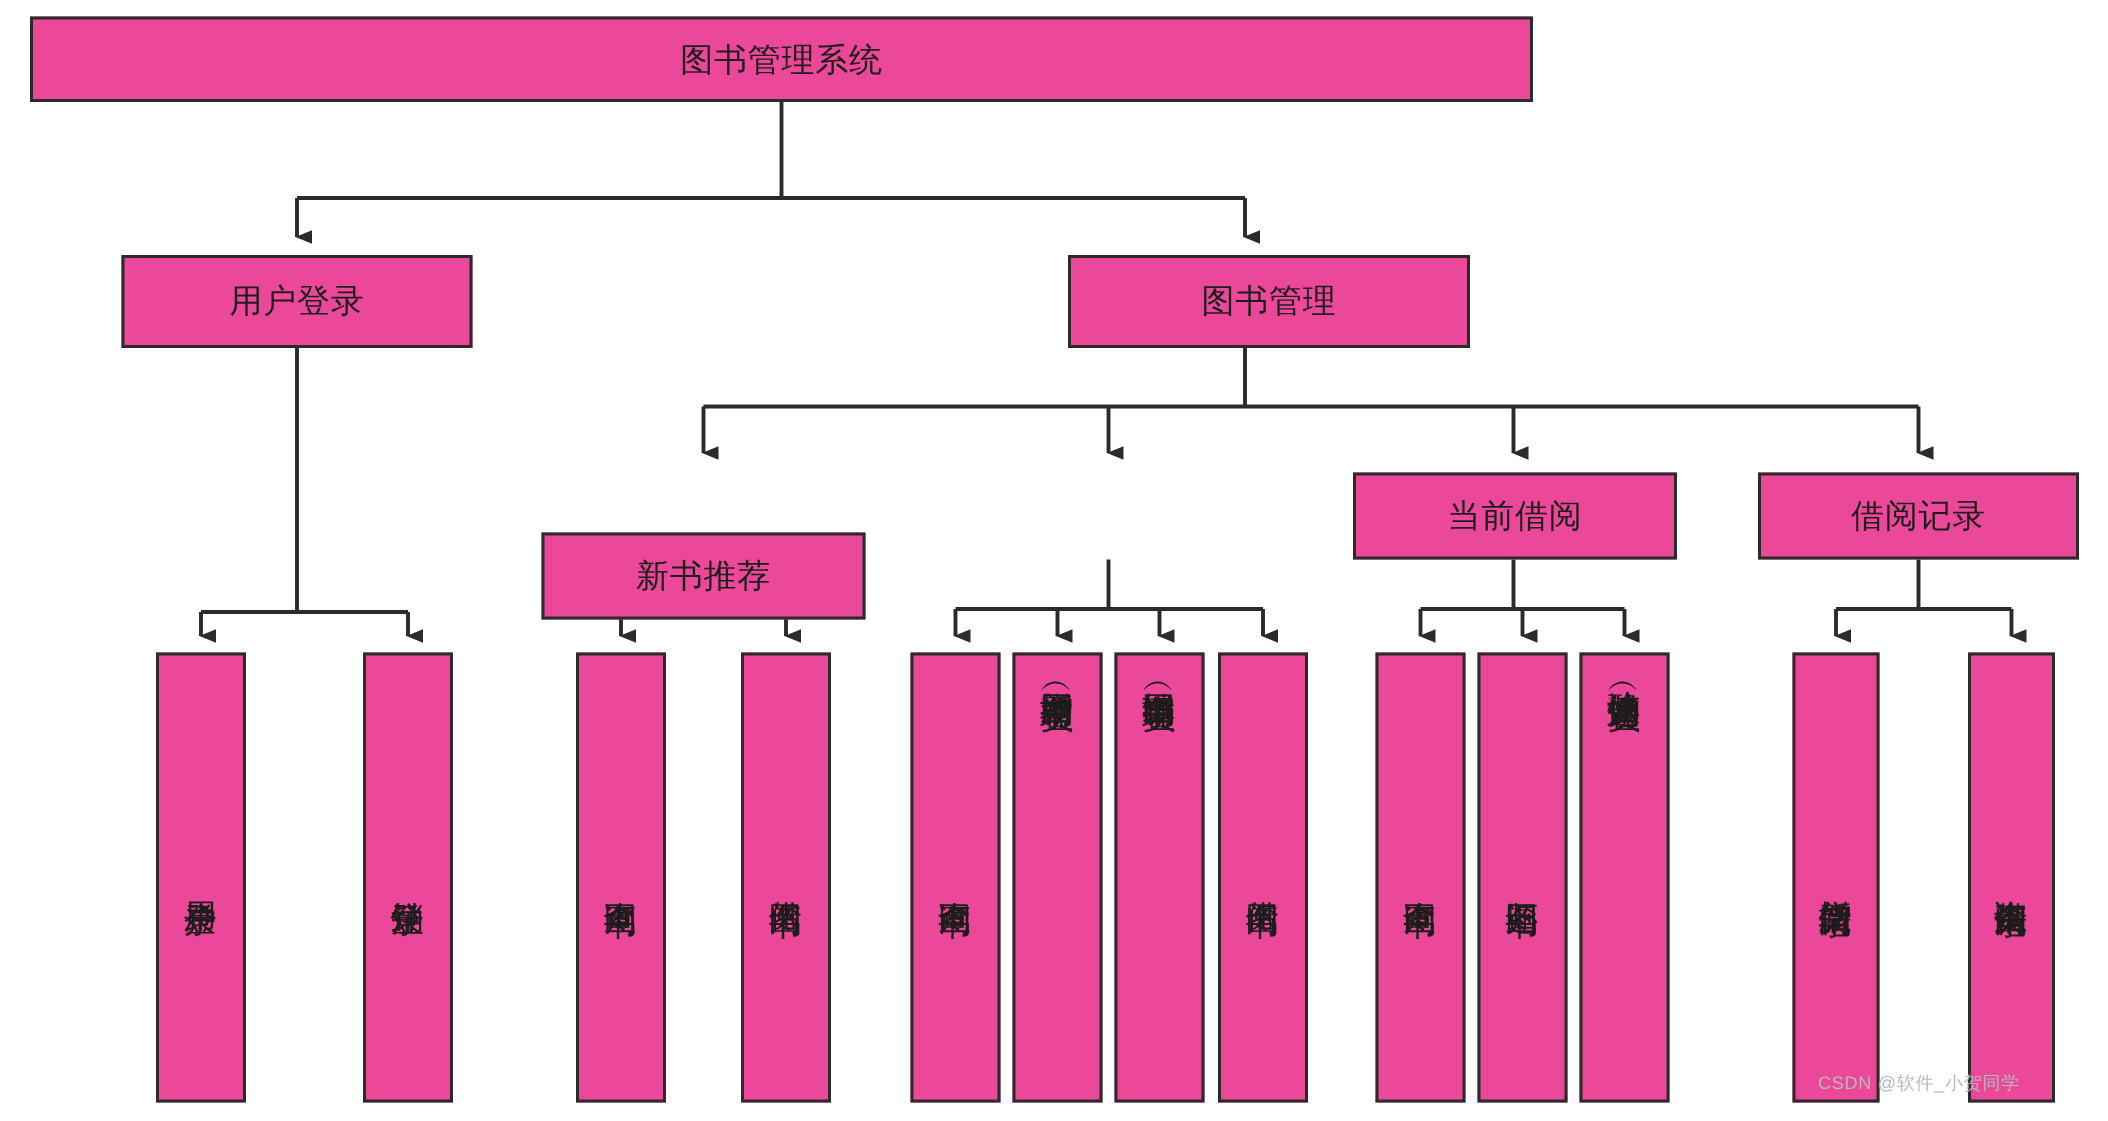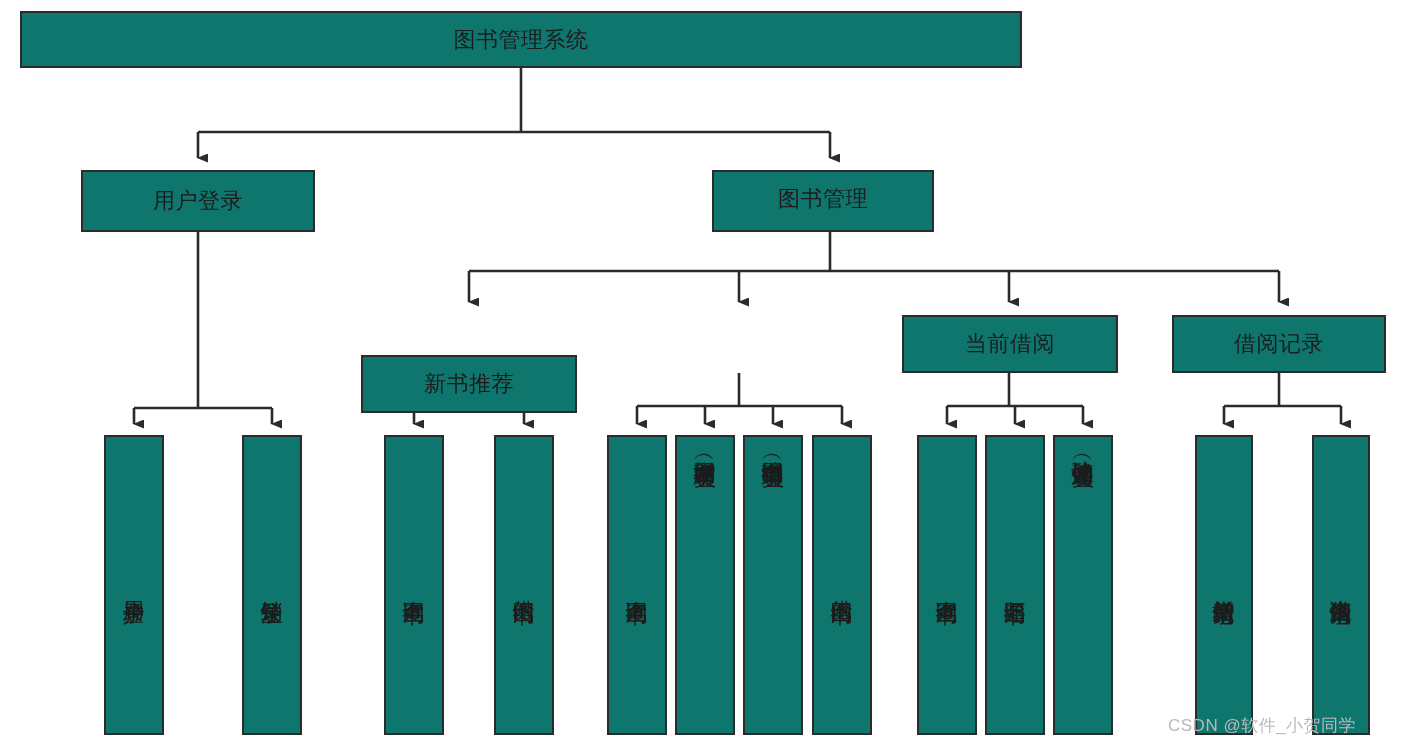--- a/index.html
+++ b/index.html
@@ -22,21 +22,21 @@
     left: 0;
     top: 0;
     width: 1405px;
     height: 747px;
     pointer-events: none;
   }
   .node {
     position: absolute;
     box-sizing: border-box;
     border: 2.5px solid #2b2b2b;
-    background: #0f766e;
+    background: #ec4899;
     display: flex;
     align-items: center;
     justify-content: center;
     color: #1a1a1a;
   }
   .node-label {
     font-size: 22px;
     line-height: 1.15;
     letter-spacing: 0.5px;
     white-space: nowrap;
@@ -54,23 +54,23 @@
     font-size: 22px;
     line-height: 1.32;
     letter-spacing: 1px;
     max-height: 100%;
   }
   .node.leaf.top-align {
     align-items: flex-start;
   }
   #watermark {
     position: absolute;
-    left: 1168px;
+    left: 1212px;
     top: 714px;
-    font-size: 17px;
+    font-size: 12px;
     color: #b9b9b9;
     white-space: nowrap;
     letter-spacing: 0.5px;
   }
 </style>
 </head>
 <body>
 
 <div id="canvas">
 
@@ -125,21 +125,21 @@
   </svg>
 
   <div class="node" style="left:20px; top:11px; width:1002px; height:57px;">
     <span class="node-label">图书管理系统</span>
   </div>
 
   <div class="node" style="left:81px; top:170px; width:234px; height:62px;">
     <span class="node-label">用户登录</span>
   </div>
 
-  <div class="node" style="left:712px; top:170px; width:222px; height:62px;font-family:Liberation Mono, monospace;">
+  <div class="node" style="left:712px; top:170px; width:268px; height:62px;">
     <span class="node-label">图书管理</span>
   </div>
 
   <div class="node" style="left:361px; top:315px; width:216px; height:58px;margin-top:40px;">
     <span class="node-label">新书推荐</span>
   </div>
 
 
   <div class="node" style="left:1172px; top:315px; width:214px; height:58px;">
     <span class="node-label">借阅记录</span>

